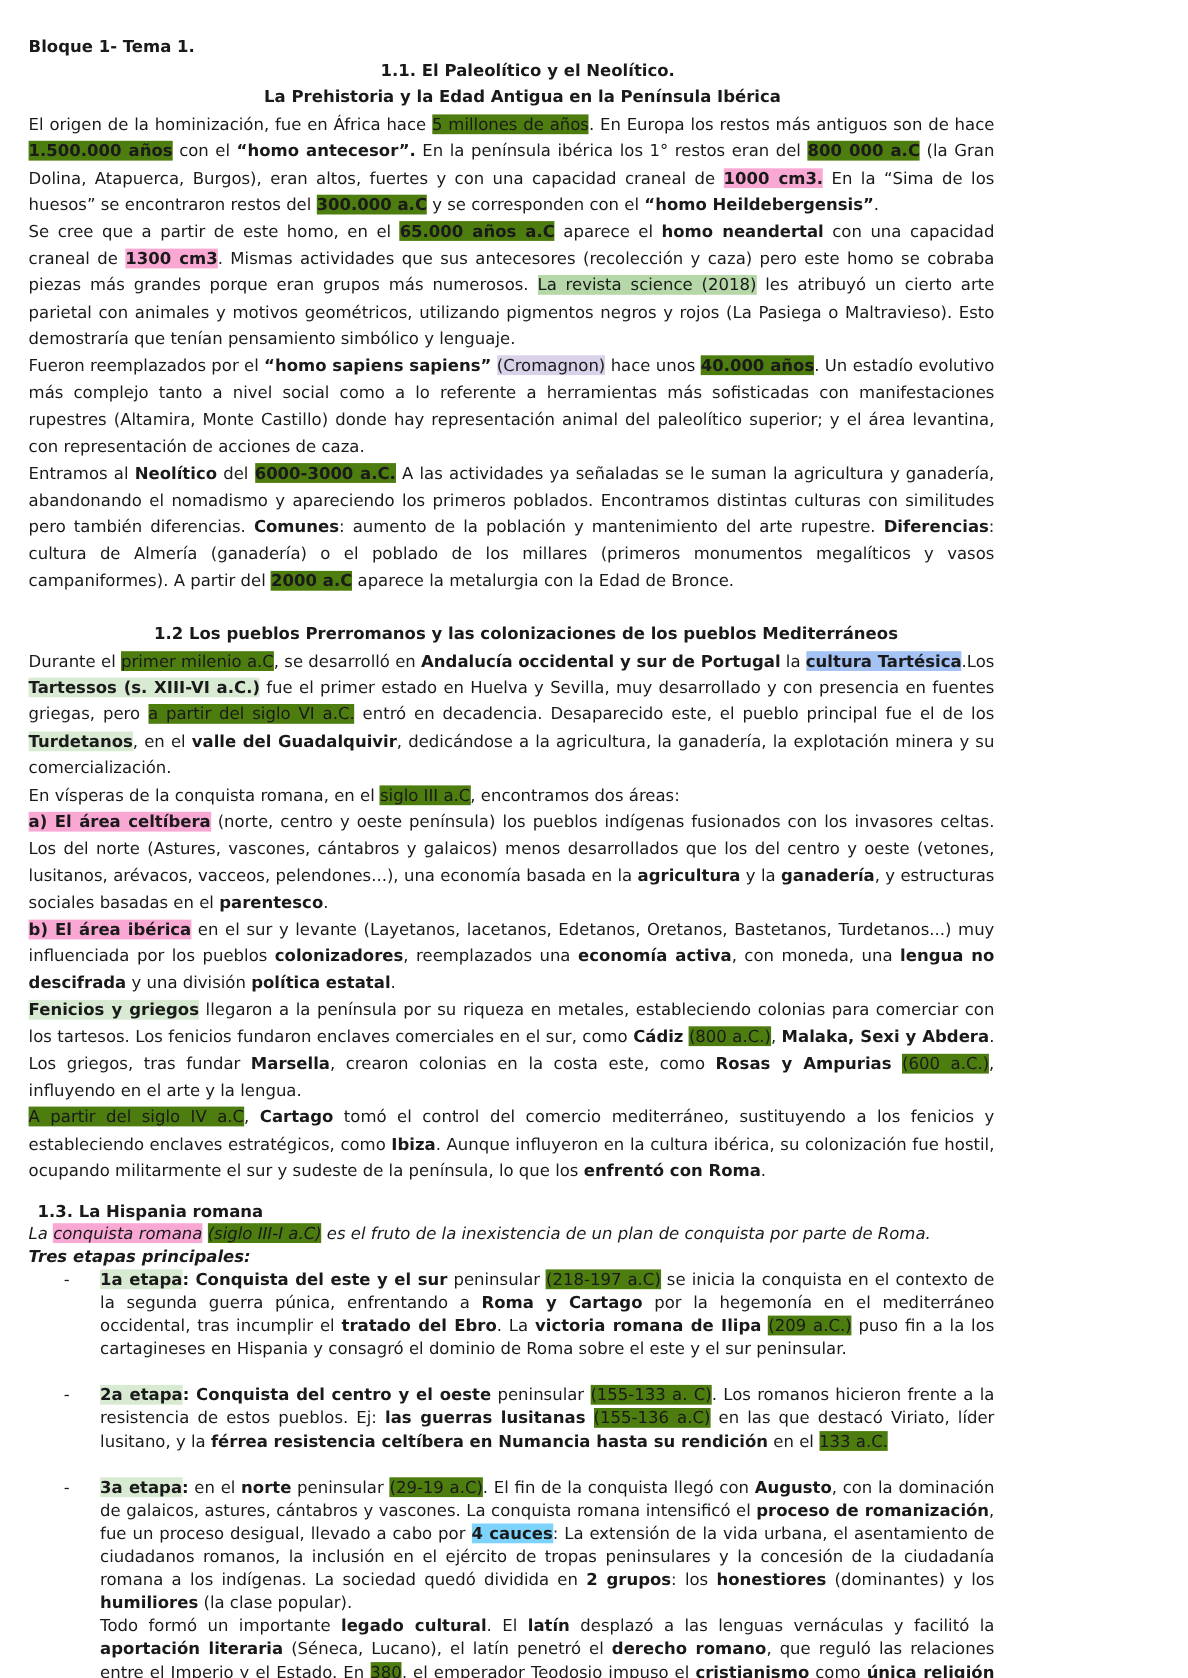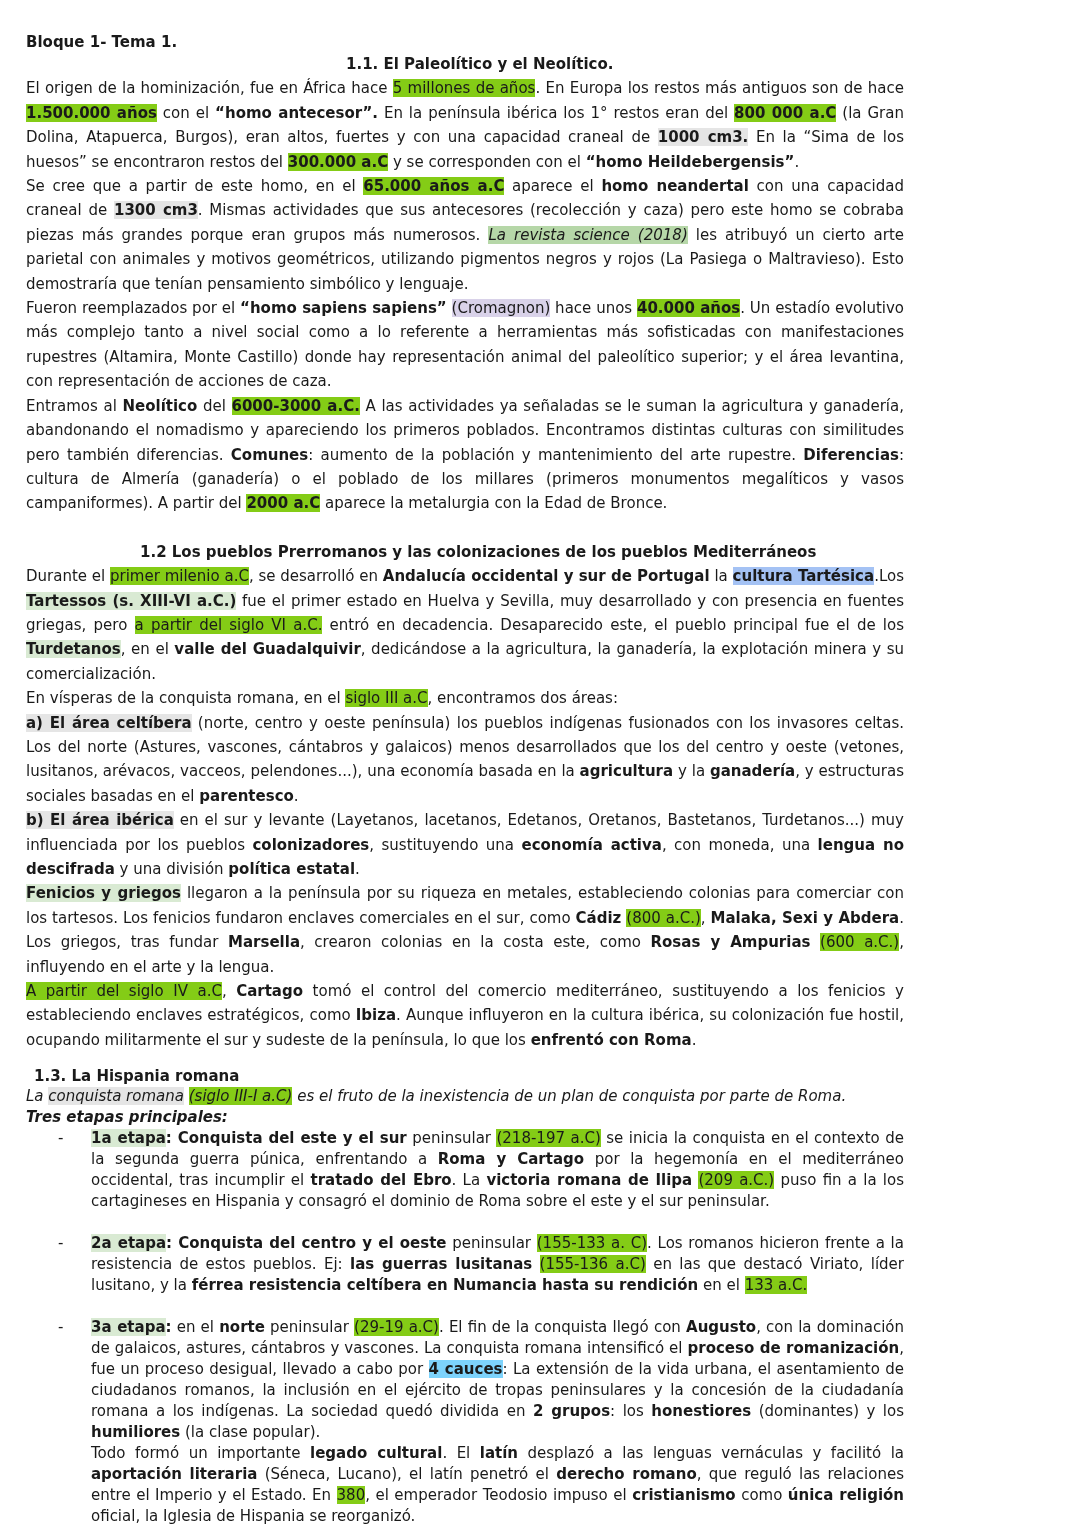--- a/index.html
+++ b/index.html
@@ -11,44 +11,45 @@
     font-size: 15px;
     line-height: 24.4px;
   }
   .page { padding: 30px 36px 40px 26px; box-sizing: border-box; width: 940px; }
   .header-row { display: flex; font-weight: bold; }
   .header-left { width: 320px; }
   .header-center { flex: 1; padding-left: 0; margin-top: 22px; }
   .main-title { text-align: center; font-weight: bold; margin-left: 20px; }
   p { margin: 0; text-align: justify; }
   b { font-weight: bold; }
-  .hl-pink { background: #84cc16; }
-  .hl-blue { background: #e5e5e5; }
+  .hl-pink { background: #4d7c0f; }
+  .hl-blue { background: #f9a8d4; }
   .hl-blue-strong { background: #a4c2f4; }
   .hl-green { background: #d9ead3; }
-  .hl-green-strong { background: #b6d7a8; font-style: italic; }
+  .hl-green-strong { background: #b6d7a8; }
   .hl-lavender { background: #d9d2e9; }
   .hl-yellow { background: #7dd3fc; }
   .section-title { font-weight: bold; margin-top: 24px; padding-left: 114px; }
   .section-title.s13 { padding-left: 8px; margin-top: 14px; line-height: 20px; }
   .compact { line-height: 21px; font-style: italic; }
   ul.etapas { list-style: none; margin: 0; padding: 0; }
   ul.etapas li { position: relative; padding-left: 65px; margin-bottom: 21px; text-align: justify; line-height: 21px; }
   ul.etapas li .dash { position: absolute; left: 32px; top: 0; }
   ul.etapas li p { line-height: 21px; }
 </style>
 </head>
 <body>
 
 <div class="page">
 
   <div class="header-row">
     <span class="header-left">Bloque 1- Tema 1.</span>
     <span class="header-center">1.1. El Paleolítico y el Neolítico.</span>
   </div>
+  <div class="main-title">La Prehistoria y la Edad Antigua en la Península Ibérica</div>
 
   <p>
     <span>El origen de la hominización, fue en África hace </span><span class="hl-pink">5 millones de años</span><span>. En Europa los restos más antiguos son de hace </span><b class="hl-pink">1.500.000 años</b><span> con el </span><b>“homo antecesor”.</b><span> En la península ibérica los 1° restos eran del  </span><b class="hl-pink">800 000 a.C</b><span> (la Gran Dolina, Atapuerca, Burgos), eran altos, fuertes y con una capacidad craneal de </span><b class="hl-blue">1000 cm3.</b><span> En la “Sima de los huesos” se encontraron restos del </span><b class="hl-pink">300.000 a.C</b><span> y se corresponden con el </span><b>“homo Heildebergensis”</b><span>.</span>
   </p>
 
   <p>
     <span>Se cree que a partir de este homo, en el </span><b class="hl-pink">65.000 años a.C</b><span> aparece el </span><b>homo neandertal</b><span> con una capacidad craneal de </span><b class="hl-blue">1300 cm3</b><span>. Mismas actividades que sus antecesores (recolección y caza) pero este homo se cobraba piezas más grandes porque eran grupos más numerosos. </span><span class="hl-green-strong">La revista science (2018)</span><span> les atribuyó un cierto arte parietal con animales y motivos geométricos, utilizando pigmentos negros y rojos (La Pasiega o Maltravieso). Esto demostraría que tenían pensamiento simbólico y lenguaje.</span>
   </p>
 
   <p>
@@ -67,21 +68,21 @@
 
   <p>
     <span>En vísperas de la conquista romana, en el </span><span class="hl-pink">siglo III a.C</span><span>, encontramos dos áreas:</span>
   </p>
 
   <p>
     <b class="hl-blue">a) El área celtíbera</b><span> (norte, centro y oeste península) los pueblos indígenas fusionados con los invasores celtas. Los del norte (Astures, vascones, cántabros y galaicos) menos desarrollados que los del centro y oeste (vetones, lusitanos, arévacos, vacceos, pelendones...), una economía basada en la </span><b>agricultura</b><span> y la </span><b>ganadería</b><span>, y estructuras sociales basadas en el </span><b>parentesco</b><span>.</span>
   </p>
 
   <p>
-    <b class="hl-blue">b) El área ibérica</b><span> en el sur y levante (Layetanos, lacetanos, Edetanos, Oretanos, Bastetanos, Turdetanos...) muy influenciada por los pueblos </span><b>colonizadores</b><span>, sustituyendo una </span><b>economía activa</b><span>, con moneda, una </span><b>lengua no descifrada</b><span> y una división </span><b>política estatal</b><span>.</span>
+    <b class="hl-blue">b) El área ibérica</b><span> en el sur y levante (Layetanos, lacetanos, Edetanos, Oretanos, Bastetanos, Turdetanos...) muy influenciada por los pueblos </span><b>colonizadores</b><span>, reemplazados una </span><b>economía activa</b><span>, con moneda, una </span><b>lengua no descifrada</b><span> y una división </span><b>política estatal</b><span>.</span>
   </p>
 
   <p>
     <b class="hl-green">Fenicios y griegos</b><span> llegaron a la península por su riqueza en metales, estableciendo colonias para comerciar con los tartesos. Los fenicios fundaron enclaves comerciales en el sur, como </span><b>Cádiz</b><span> </span><span class="hl-pink">(800 a.C.)</span><span>, </span><b>Malaka, Sexi y Abdera</b><span>. Los griegos, tras fundar </span><b>Marsella</b><span>, crearon colonias en la costa este, como </span><b>Rosas y Ampurias</b><span> </span><span class="hl-pink">(600 a.C.)</span><span>, influyendo en el arte y la lengua.</span>
   </p>
 
   <p>
     <span class="hl-pink">A partir del siglo IV a.C</span><span>, </span><b>Cartago</b><span> tomó el control del comercio mediterráneo, sustituyendo a los fenicios y estableciendo enclaves estratégicos, como </span><b>Ibiza</b><span>. Aunque influyeron en la cultura ibérica, su colonización fue hostil, ocupando militarmente el sur y sudeste de la península, lo que los </span><b>enfrentó con Roma</b><span>.</span>
   </p>
 

